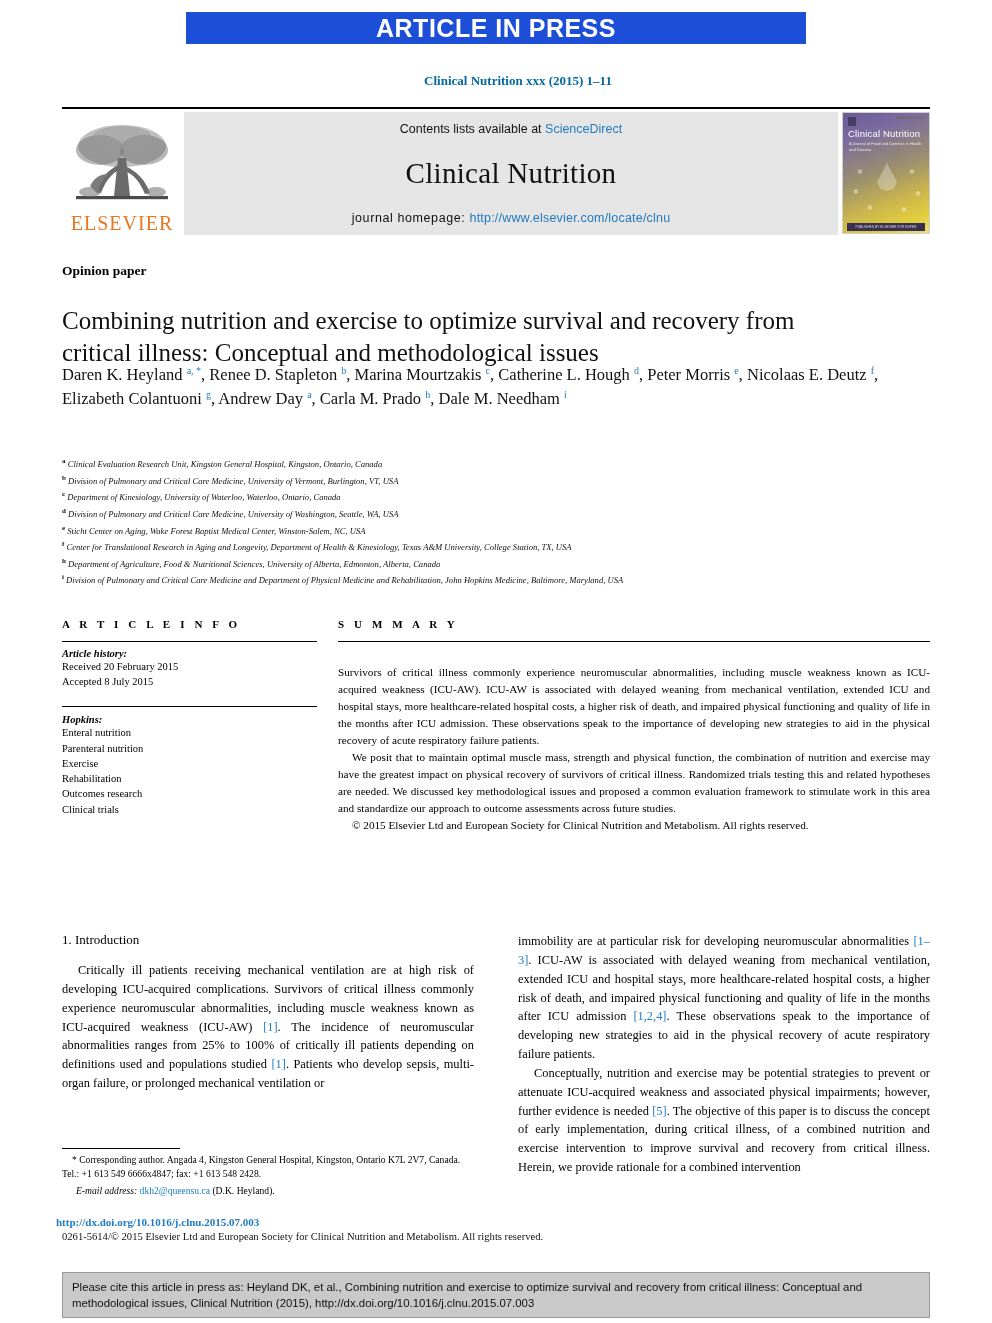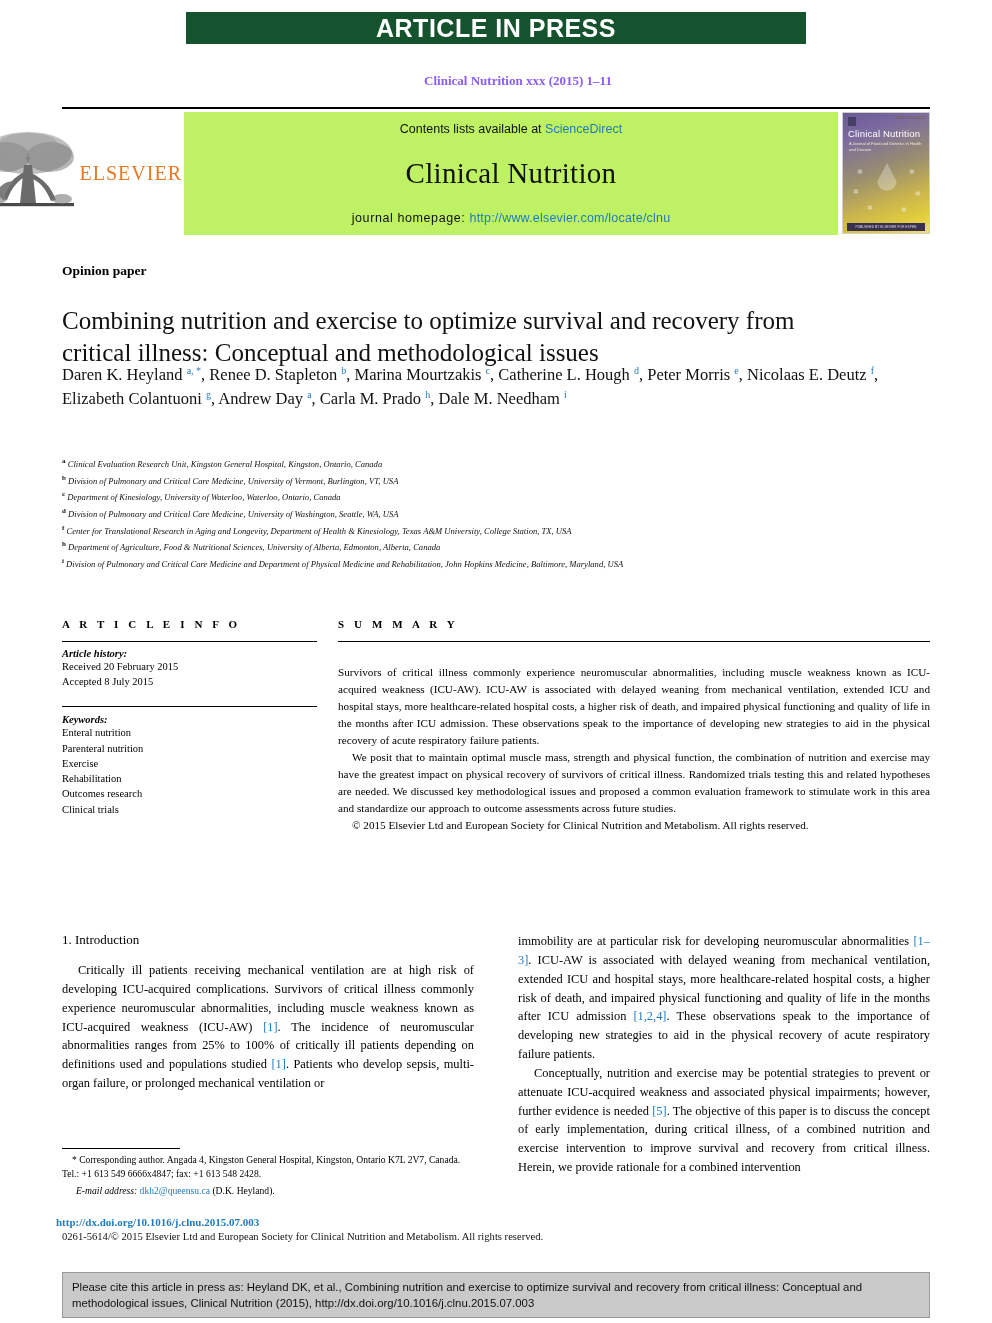--- a/index.html
+++ b/index.html
@@ -13,76 +13,76 @@
     color: #000;
     position: relative;
     overflow: hidden;
   }
 
   
   .press-band {
     position: absolute;
     left: 186px; top: 12px;
     width: 620px; height: 32px;
-    background: #14532d;
+    background: #1d4ed8;
     display: flex; align-items: center; justify-content: center;
   }
   .press-band-text {
     font-family: "Liberation Sans", sans-serif;
     font-weight: bold;
     font-size: 25px;
     letter-spacing: 0.5px;
     color: #ffffff;
   }
 
   
   .journal-ref {
     position: absolute;
     left: 0; right: 0; top: 73px;
     text-align: center;
     font-family: "Liberation Serif", serif;
     font-size: 13px;
-    color: #8b5cf6;
+    color: #0369a1;
     font-weight: bold;
     padding-left: 44px;
   }
 
   
   .masthead {
     position: absolute;
     left: 62px; top: 107px;
     width: 868px; height: 126px;
     border-top: 2.5px solid #000;
   }
   .masthead-inner {
     display: flex;
     height: 126px;
     padding-top: 3px;
   }
   .elsevier-logo {
     width: 120px;
     flex: 0 0 120px;
     display: flex;
-    flex-direction: row;
+    flex-direction: column;
     align-items: center;
     justify-content: flex-end;
     padding-bottom: 2px;
   }
   .elsevier-tree { display:block; }
   .elsevier-word {
     font-family: "Liberation Serif", serif;
     font-size: 20px;
     letter-spacing: 1px;
     color: #e87722;
     line-height: 1;
     margin-top: 1px;
   }
   .masthead-center {
     flex: 1 1 auto;
-    background: #bef264;
+    background: #e5e5e5;
     display: flex;
     flex-direction: column;
     align-items: center;
     justify-content: space-between;
     padding: 10px 0 10px 0;
     margin-left: 2px;
     margin-right: 4px;
   }
   .contents-line {
     font-family: "Liberation Sans", sans-serif;
@@ -305,34 +305,35 @@
 
 <h1 class="paper-title">Combining nutrition and exercise to optimize survival and recovery from critical illness: Conceptual and methodological issues</h1>
 
 <div class="authors">Daren K. Heyland <sup>a, *</sup>, Renee D. Stapleton <sup>b</sup>, Marina Mourtzakis <sup>c</sup>, Catherine L. Hough <sup>d</sup>, Peter Morris <sup>e</sup>, Nicolaas E. Deutz <sup>f</sup>, Elizabeth Colantuoni <sup>g</sup>, Andrew Day <sup>a</sup>, Carla M. Prado <sup>h</sup>, Dale M. Needham <sup>i</sup></div>
 
 <div class="affil">
   <div><sup>a</sup> <span>Clinical Evaluation Research Unit, Kingston General Hospital, Kingston, Ontario, Canada</span></div>
   <div><sup>b</sup> <span>Division of Pulmonary and Critical Care Medicine, University of Vermont, Burlington, VT, USA</span></div>
   <div><sup>c</sup> <span>Department of Kinesiology, University of Waterloo, Waterloo, Ontario, Canada</span></div>
   <div><sup>d</sup> <span>Division of Pulmonary and Critical Care Medicine, University of Washington, Seattle, WA, USA</span></div>
+  <div><sup>e</sup> <span>Sticht Center on Aging, Wake Forest Baptist Medical Center, Winston-Salem, NC, USA</span></div>
   <div><sup>f</sup> <span>Center for Translational Research in Aging and Longevity, Department of Health &amp; Kinesiology, Texas A&amp;M University, College Station, TX, USA</span></div>
   <div><sup>h</sup> <span>Department of Agriculture, Food &amp; Nutritional Sciences, University of Alberta, Edmonton, Alberta, Canada</span></div>
   <div class="wrapline"><sup>i</sup> <span>Division of Pulmonary and Critical Care Medicine and Department of Physical Medicine and Rehabilitation, John Hopkins Medicine, Baltimore, Maryland, USA</span></div>
 </div>
 
 <div class="info-col">
   <div class="blk-head">A R T I C L E   I N F O</div>
   <div class="rule"></div>
   <div class="info-sub">Article history:</div>
   <div class="info-line">Received 20 February 2015</div>
   <div class="info-line">Accepted 8 July 2015</div>
 
   <div class="kw-block">
-    <div class="info-sub" style="margin-top:0">Keywords:</div>
+    <div class="info-sub" style="margin-top:0">Hopkins:</div>
     <div class="info-line">Enteral nutrition</div>
     <div class="info-line">Parenteral nutrition</div>
     <div class="info-line">Exercise</div>
     <div class="info-line">Rehabilitation</div>
     <div class="info-line">Outcomes research</div>
     <div class="info-line">Clinical trials</div>
   </div>
 </div>
 
 <div class="sum-col">

